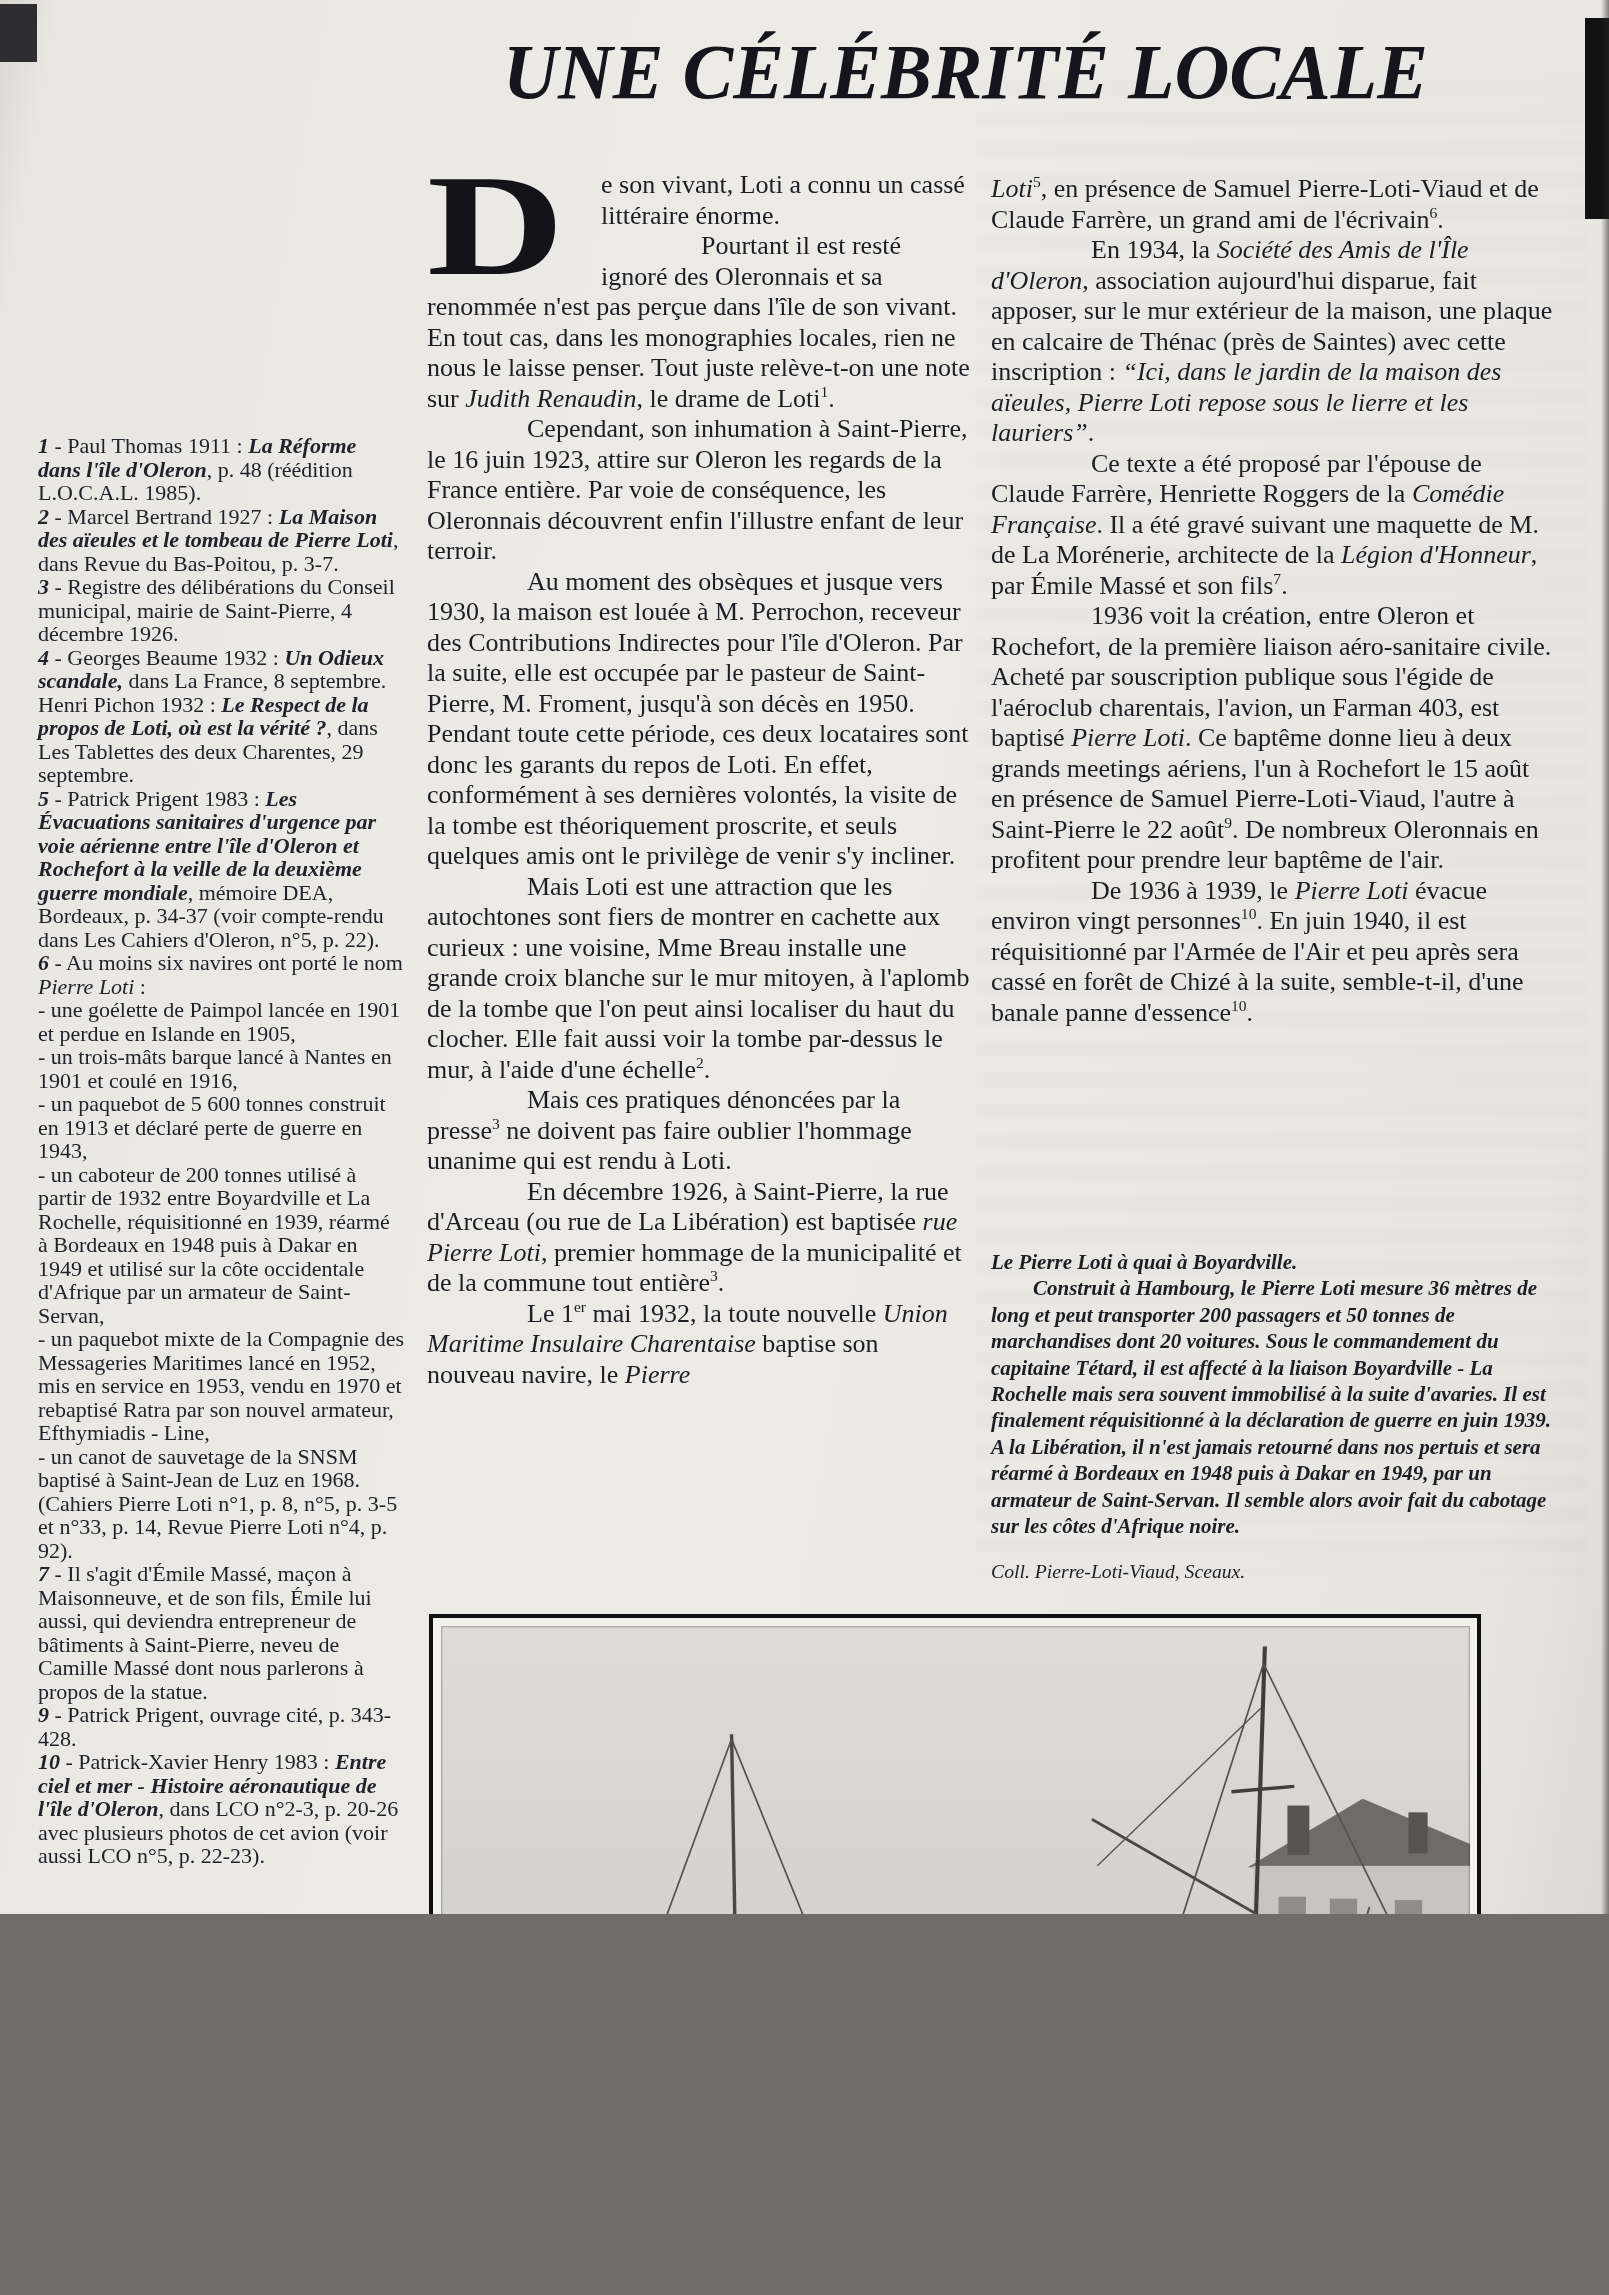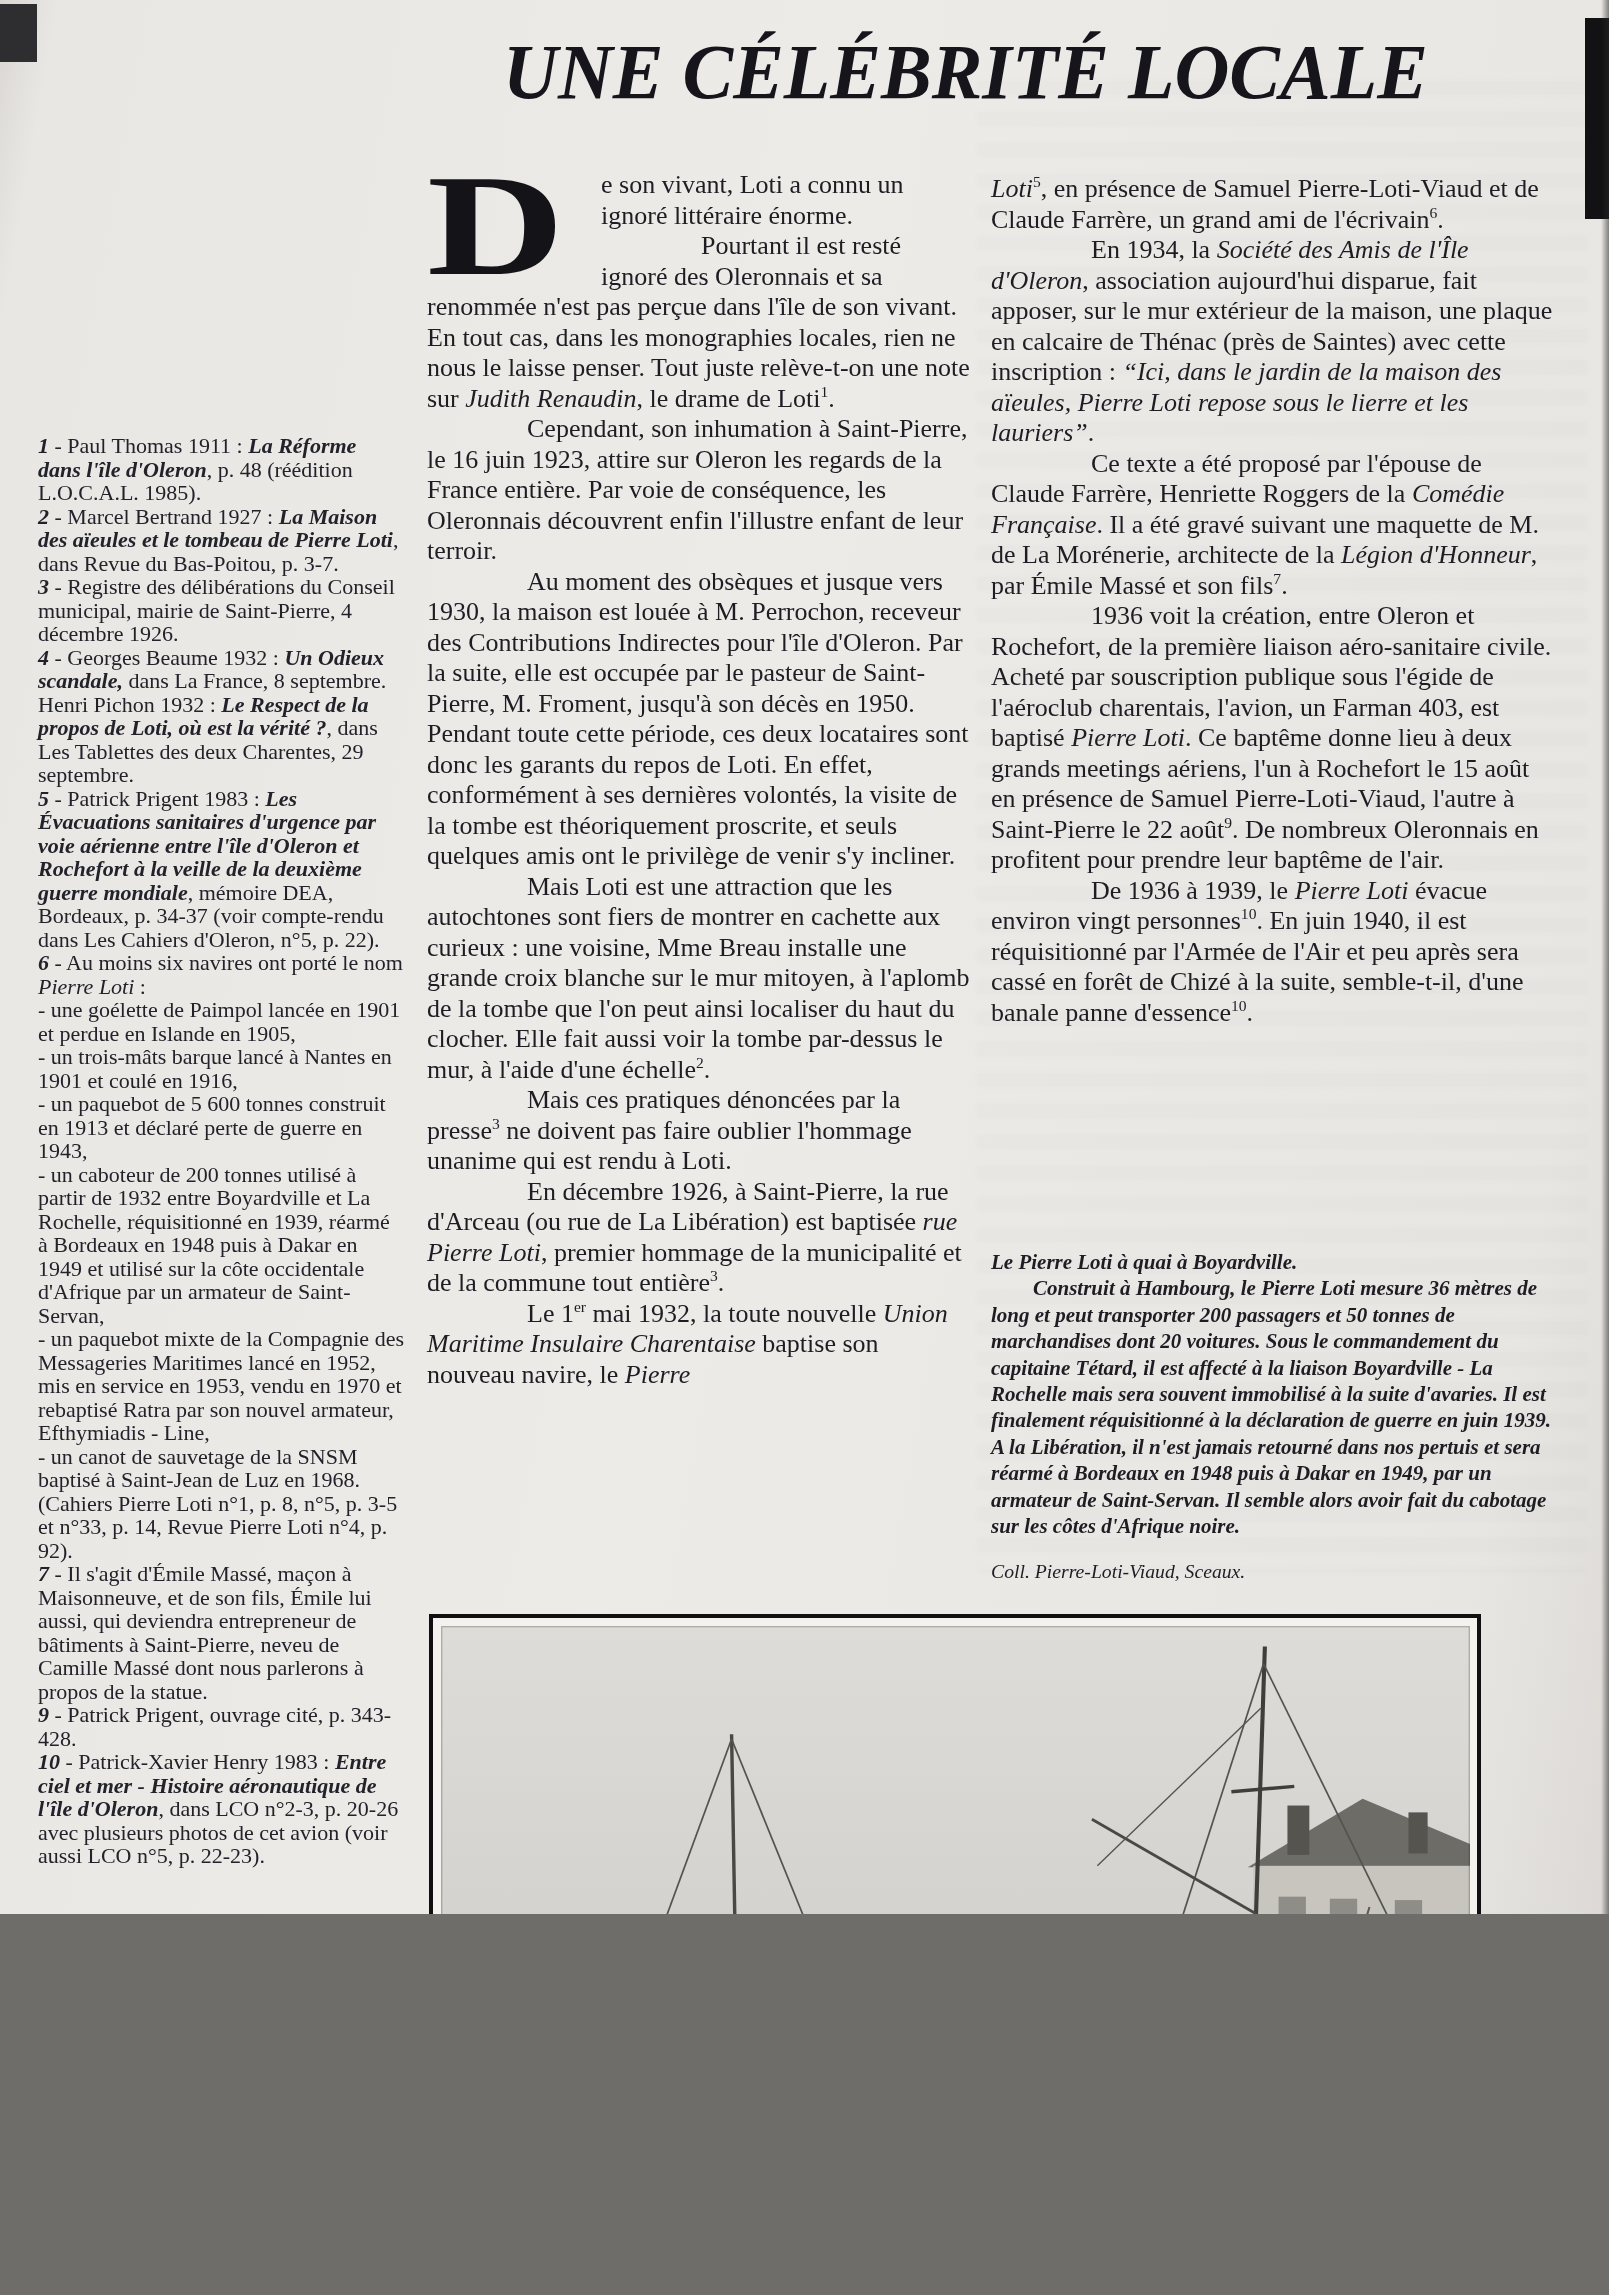--- a/index.html
+++ b/index.html
@@ -77,21 +77,21 @@
       <p class="para"><span>- un paquebot mixte de la Compagnie des Messageries Maritimes lancé en 1952, mis en service en 1953, vendu en 1970 et rebaptisé Ratra par son nouvel armateur, Efthymiadis - Line,</span></p>
       <p class="para"><span>- un canot de sauvetage de la SNSM baptisé à Saint-Jean de Luz en 1968.</span></p>
       <p class="para"><span>(Cahiers Pierre Loti n°1, p. 8, n°5, p. 3-5 et n°33, p. 14, Revue Pierre Loti n°4, p. 92).</span></p>
       <p class="para"><span class="bi">7</span><span> - Il s'agit d'Émile Massé, maçon à Maisonneuve, et de son fils, Émile lui aussi, qui deviendra entrepreneur de bâtiments à Saint-Pierre, neveu de Camille Massé dont nous parlerons à propos de la statue.</span></p>
       <p class="para"><span class="bi">9</span><span> - Patrick Prigent, ouvrage cité, p. 343-428.</span></p>
       <p class="para"><span class="bi">10</span><span> - Patrick-Xavier Henry 1983 : </span><span class="bi">Entre ciel et mer - Histoire aéronautique de l'île d'Oleron</span><span>, dans LCO n°2-3, p. 20-26 avec plusieurs photos de cet avion (voir aussi LCO n°5, p. 22-23).</span></p>
     </div>
 
   <div class="mid-col">
     <div class="dropcap">D</div>
-  <p class="para"><span>e son vivant, Loti a connu un ignoré littéraire énorme.</span></p>
+  <p class="para"><span>e son vivant, Loti a connu un cassé littéraire énorme.</span></p>
       <p class="para ind"><span>Pourtant il est resté ignoré des Oleronnais et sa renommée n'est pas perçue dans l'île de son vivant. En tout cas, dans les monographies locales, rien ne nous le laisse penser. Tout juste relève-t-on une note sur </span><span class="i">Judith Renaudin</span><span>, le drame de Loti</span><span class="sup">1</span><span>.</span></p>
       <p class="para ind"><span>Cependant, son inhumation à Saint-Pierre, le 16 juin 1923, attire sur Oleron les regards de la France entière. Par voie de conséquence, les Oleronnais découvrent enfin l'illustre enfant de leur terroir.</span></p>
       <p class="para ind"><span>Au moment des obsèques et jusque vers 1930, la maison est louée à M. Perrochon, receveur des Contributions Indirectes pour l'île d'Oleron. Par la suite, elle est occupée par le pasteur de Saint-Pierre, M. Froment, jusqu'à son décès en 1950. Pendant toute cette période, ces deux locataires sont donc les garants du repos de Loti. En effet, conformément à ses dernières volontés, la visite de la tombe est théoriquement proscrite, et seuls quelques amis ont le privilège de venir s'y incliner.</span></p>
       <p class="para ind"><span>Mais Loti est une attraction que les autochtones sont fiers de montrer en cachette aux curieux : une voisine, Mme Breau installe une grande croix blanche sur le mur mitoyen, à l'aplomb de la tombe que l'on peut ainsi localiser du haut du clocher. Elle fait aussi voir la tombe par-dessus le mur, à l'aide d'une échelle</span><span class="sup">2</span><span>.</span></p>
       <p class="para ind"><span>Mais ces pratiques dénoncées par la presse</span><span class="sup">3</span><span> ne doivent pas faire oublier l'hommage unanime qui est rendu à Loti.</span></p>
       <p class="para ind"><span>En décembre 1926, à Saint-Pierre, la rue d'Arceau (ou rue de La Libération) est baptisée </span><span class="i">rue Pierre Loti</span><span>, premier hommage de la municipalité et de la commune tout entière</span><span class="sup">3</span><span>.</span></p>
       <p class="para ind"><span>Le 1</span><span class="sup">er</span><span> mai 1932, la toute nouvelle </span><span class="i">Union Maritime Insulaire Charentaise</span><span> baptise son nouveau navire, le </span><span class="i">Pierre</span></p>
     </div>
 
   <div class="right-col">

